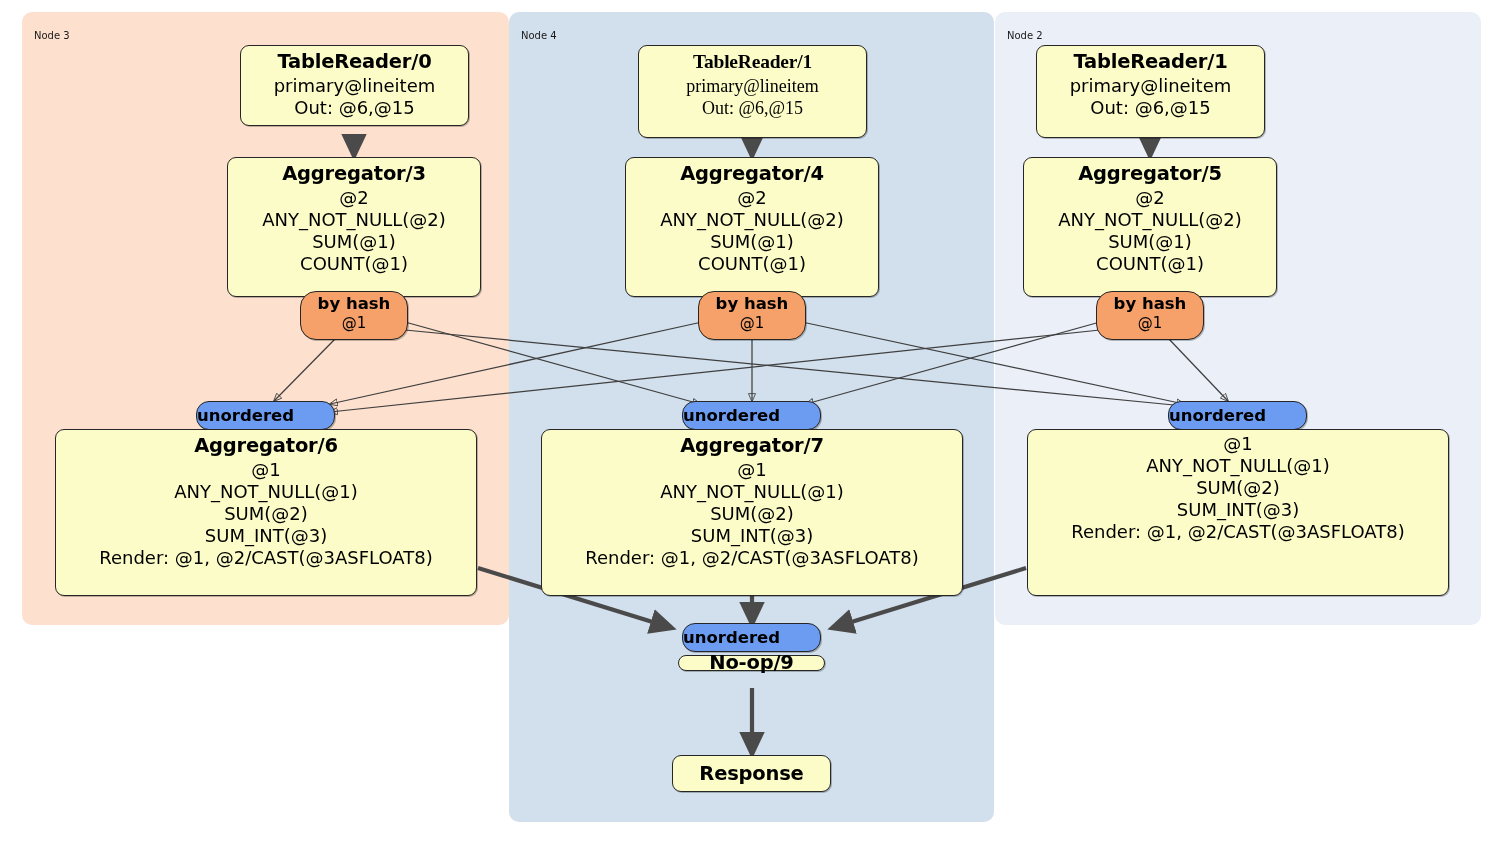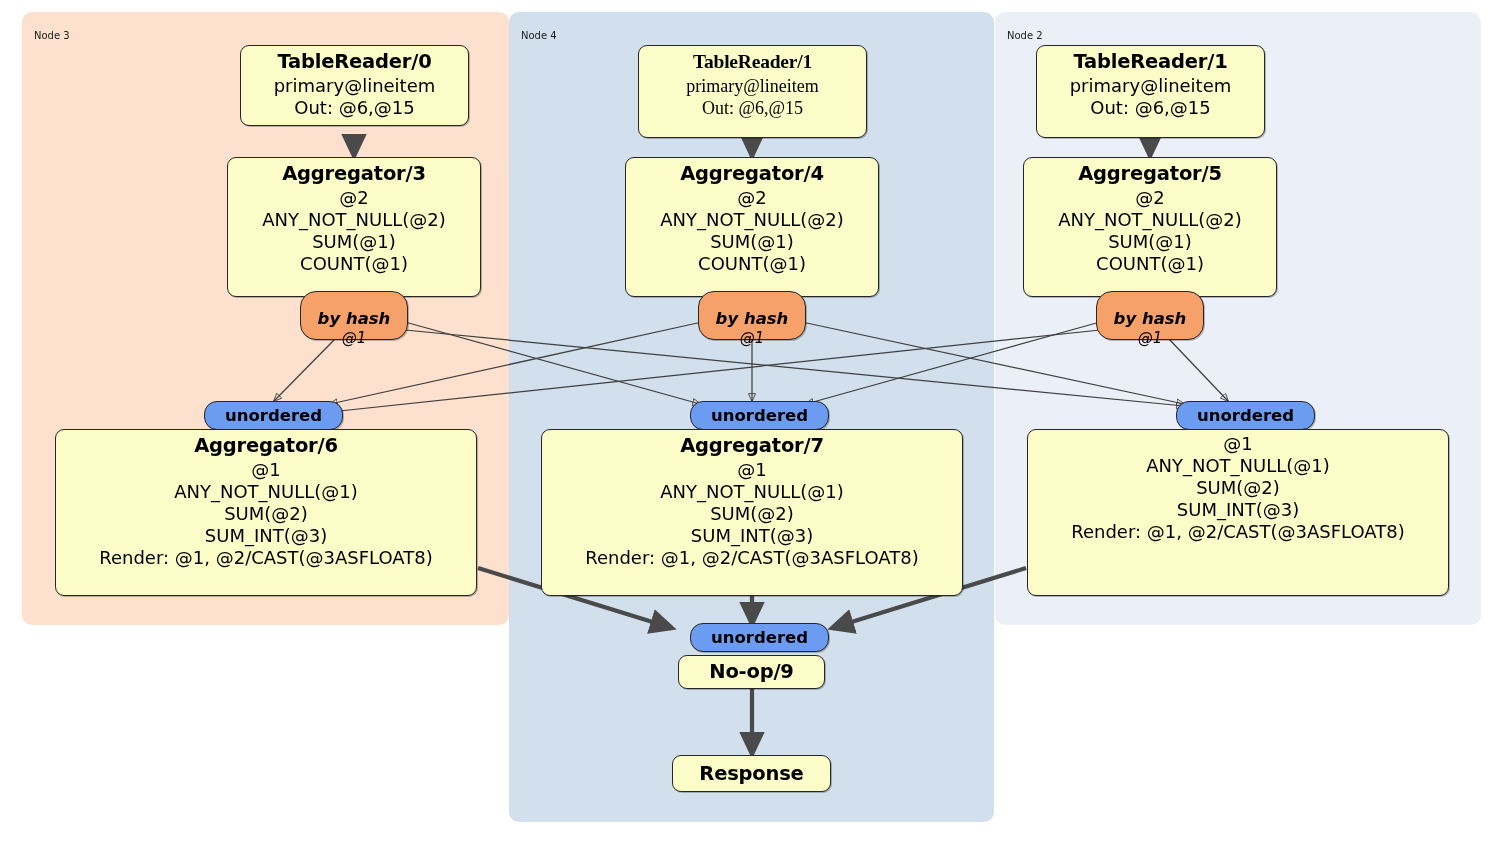--- a/index.html
+++ b/index.html
@@ -85,39 +85,36 @@
     box-sizing: border-box;
     border: 1.6px solid #262626;
     border-radius: 14px;
     text-align: center;
     color: #000000;
     box-shadow: 1px 1px 0 rgba(0,0,0,0.25);
   }
   .pill.orange {
     background: #f6a06a;
     border-radius: 16px;
-    padding-top: 17px;
-    font-style: italic;
+    padding-top: 2px;
   }
   .pill.orange .t1 {
     font-weight: bold;
     font-size: 16.5px;
     line-height: 20px;
   }
   .pill.orange .t2 {
     font-size: 15px;
     line-height: 18px;
   }
   .pill.blue {
     background: #6b9cf2;
     border-radius: 13px;
     display: flex;
     align-items: center;
-    justify-content: center;
-    margin-left: 8px;
   }
   .pill.blue .t1 {
     font-weight: bold;
     font-size: 16.5px;
     line-height: 18px;
   }
 </style>
 </head>
 <body>
 
@@ -253,20 +250,20 @@
     <div class="line">@1</div>
     <div class="line">ANY_NOT_NULL(@1)</div>
     <div class="line">SUM(@2)</div>
     <div class="line">SUM_INT(@3)</div>
     <div class="line">Render: @1, @2/CAST(@3ASFLOAT8)</div>
   </div>
 
   <div class="pill blue" style="left:682px; top:623px; width:139px; height:29px;">
     <div class="t1">unordered</div>
   </div>
-  <div class="gbox small" style="left:678px; top:655px; width:147px; height:34px;text-align:center;">
+  <div class="gbox small" style="left:678px; top:655px; width:147px; height:16px;text-align:center;">
     <div class="title">No-op/9</div>
   </div>
   <div class="gbox small" style="left:672px; top:755px; width:159px; height:37px;">
     <div class="title">Response</div>
   </div>
 
 </div>
 
 </body></html>

